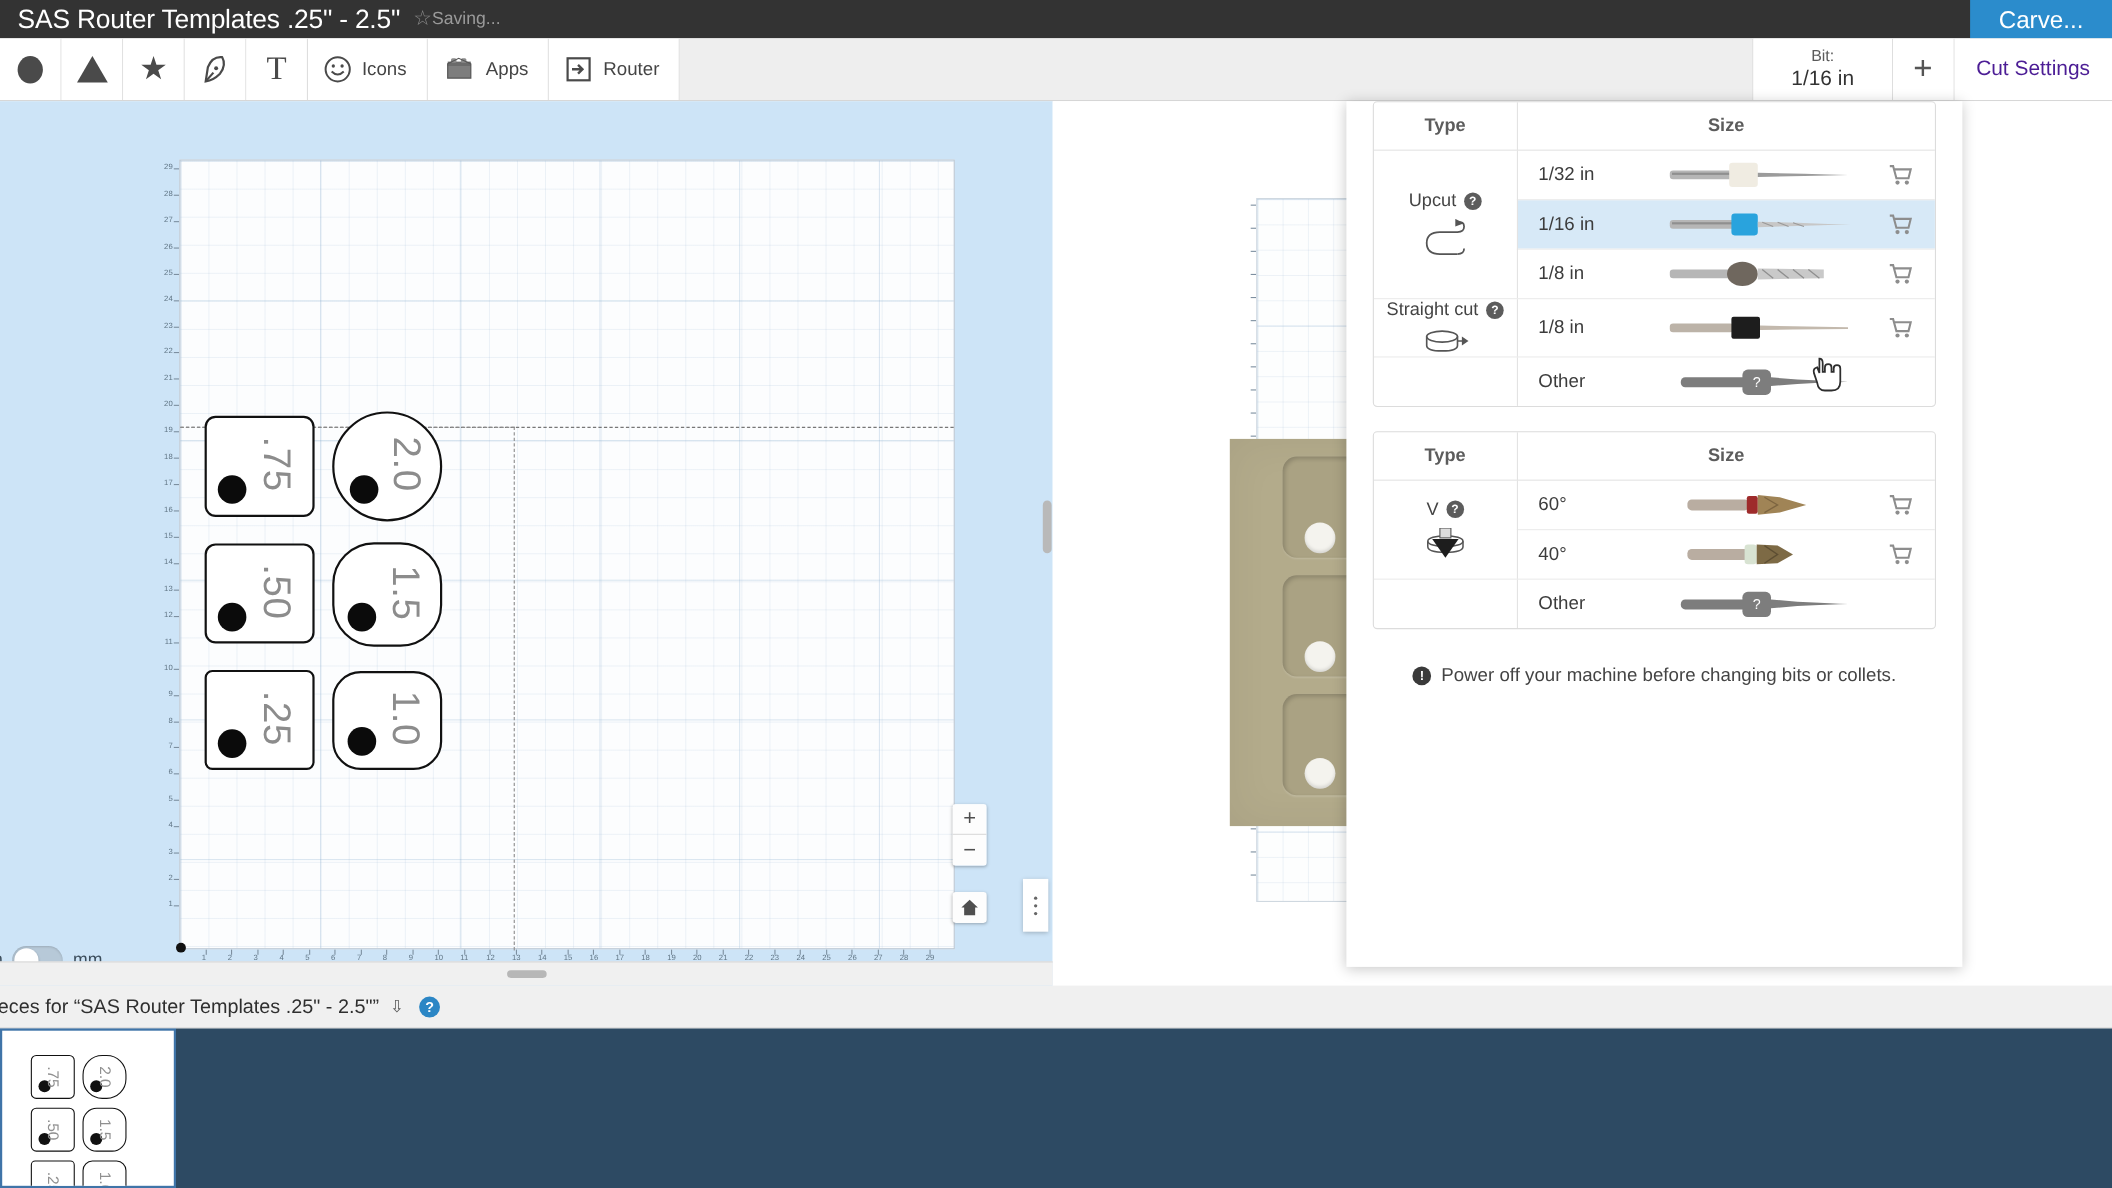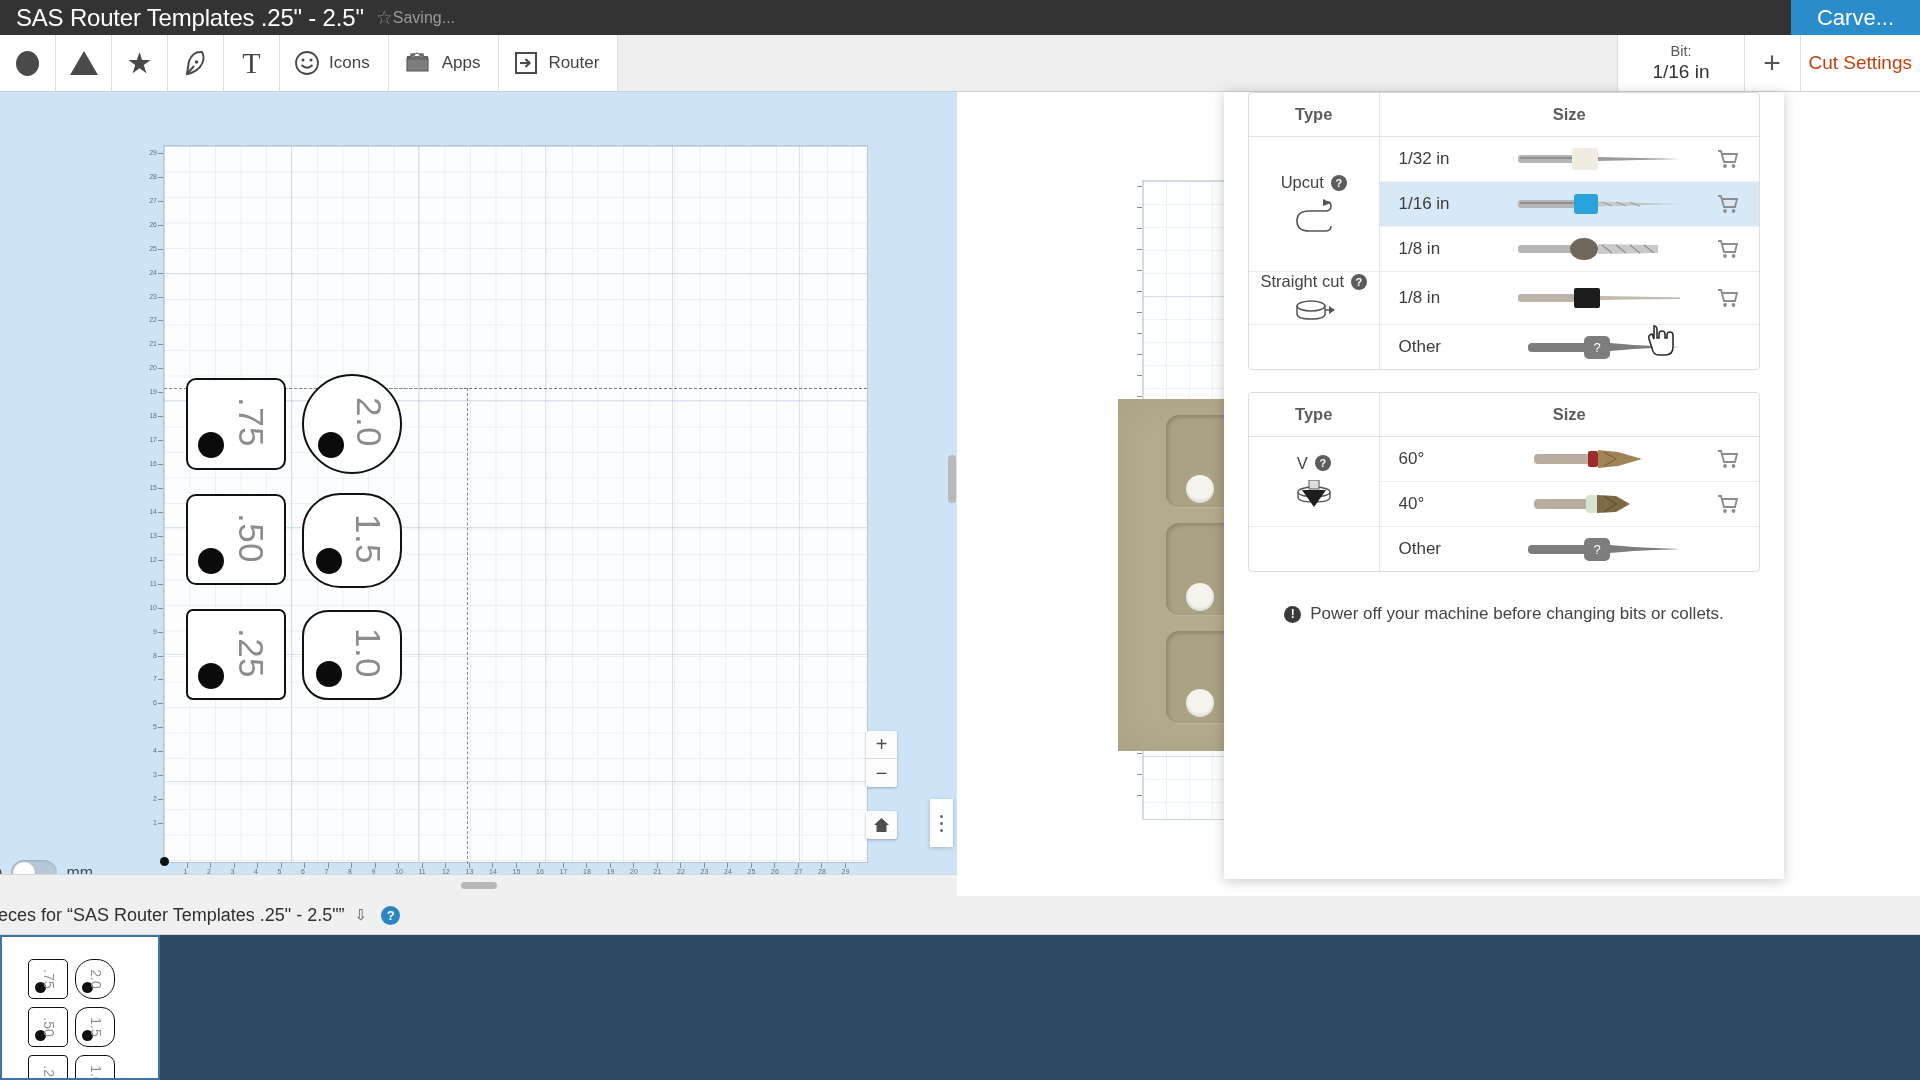--- a/index.html
+++ b/index.html
@@ -79,22 +79,22 @@
     cursor: pointer; line-height: 1.25; background: #fff;
   }
   .bit-label { font-size: 14.5px; color: #5a5a5a; }
   .bit-value { font-size: 19px; color: #333; }
   .plus-card {
     width: 56px; display: flex; align-items: center; justify-content: center;
     border-right: 1px solid #dedede; font-size: 30px; color: #555; cursor: pointer;
     font-weight: 300; background: #fff;
   }
   .cutsettings-card {
-    display: flex; align-items: center; padding: 0 8px; font-size: 19px;
-    color: #c2410c; cursor: pointer; background: #fff; white-space: nowrap;
+    display: flex; align-items: center; padding: 0 20px; font-size: 19px;
+    color: #4c1d95; cursor: pointer; background: #fff; white-space: nowrap;
   }
 
   
   .canvas2d {
     position: absolute; left: 0; top: 92px; width: 957px; height: 805px;
     background: #cde4f7; overflow: hidden;
   }
   .workarea {
     position: absolute; left: 163px; top: 53px; width: 705px; height: 718px;
     background: #fcfdfe; border: 1px solid #b9c6d2;

